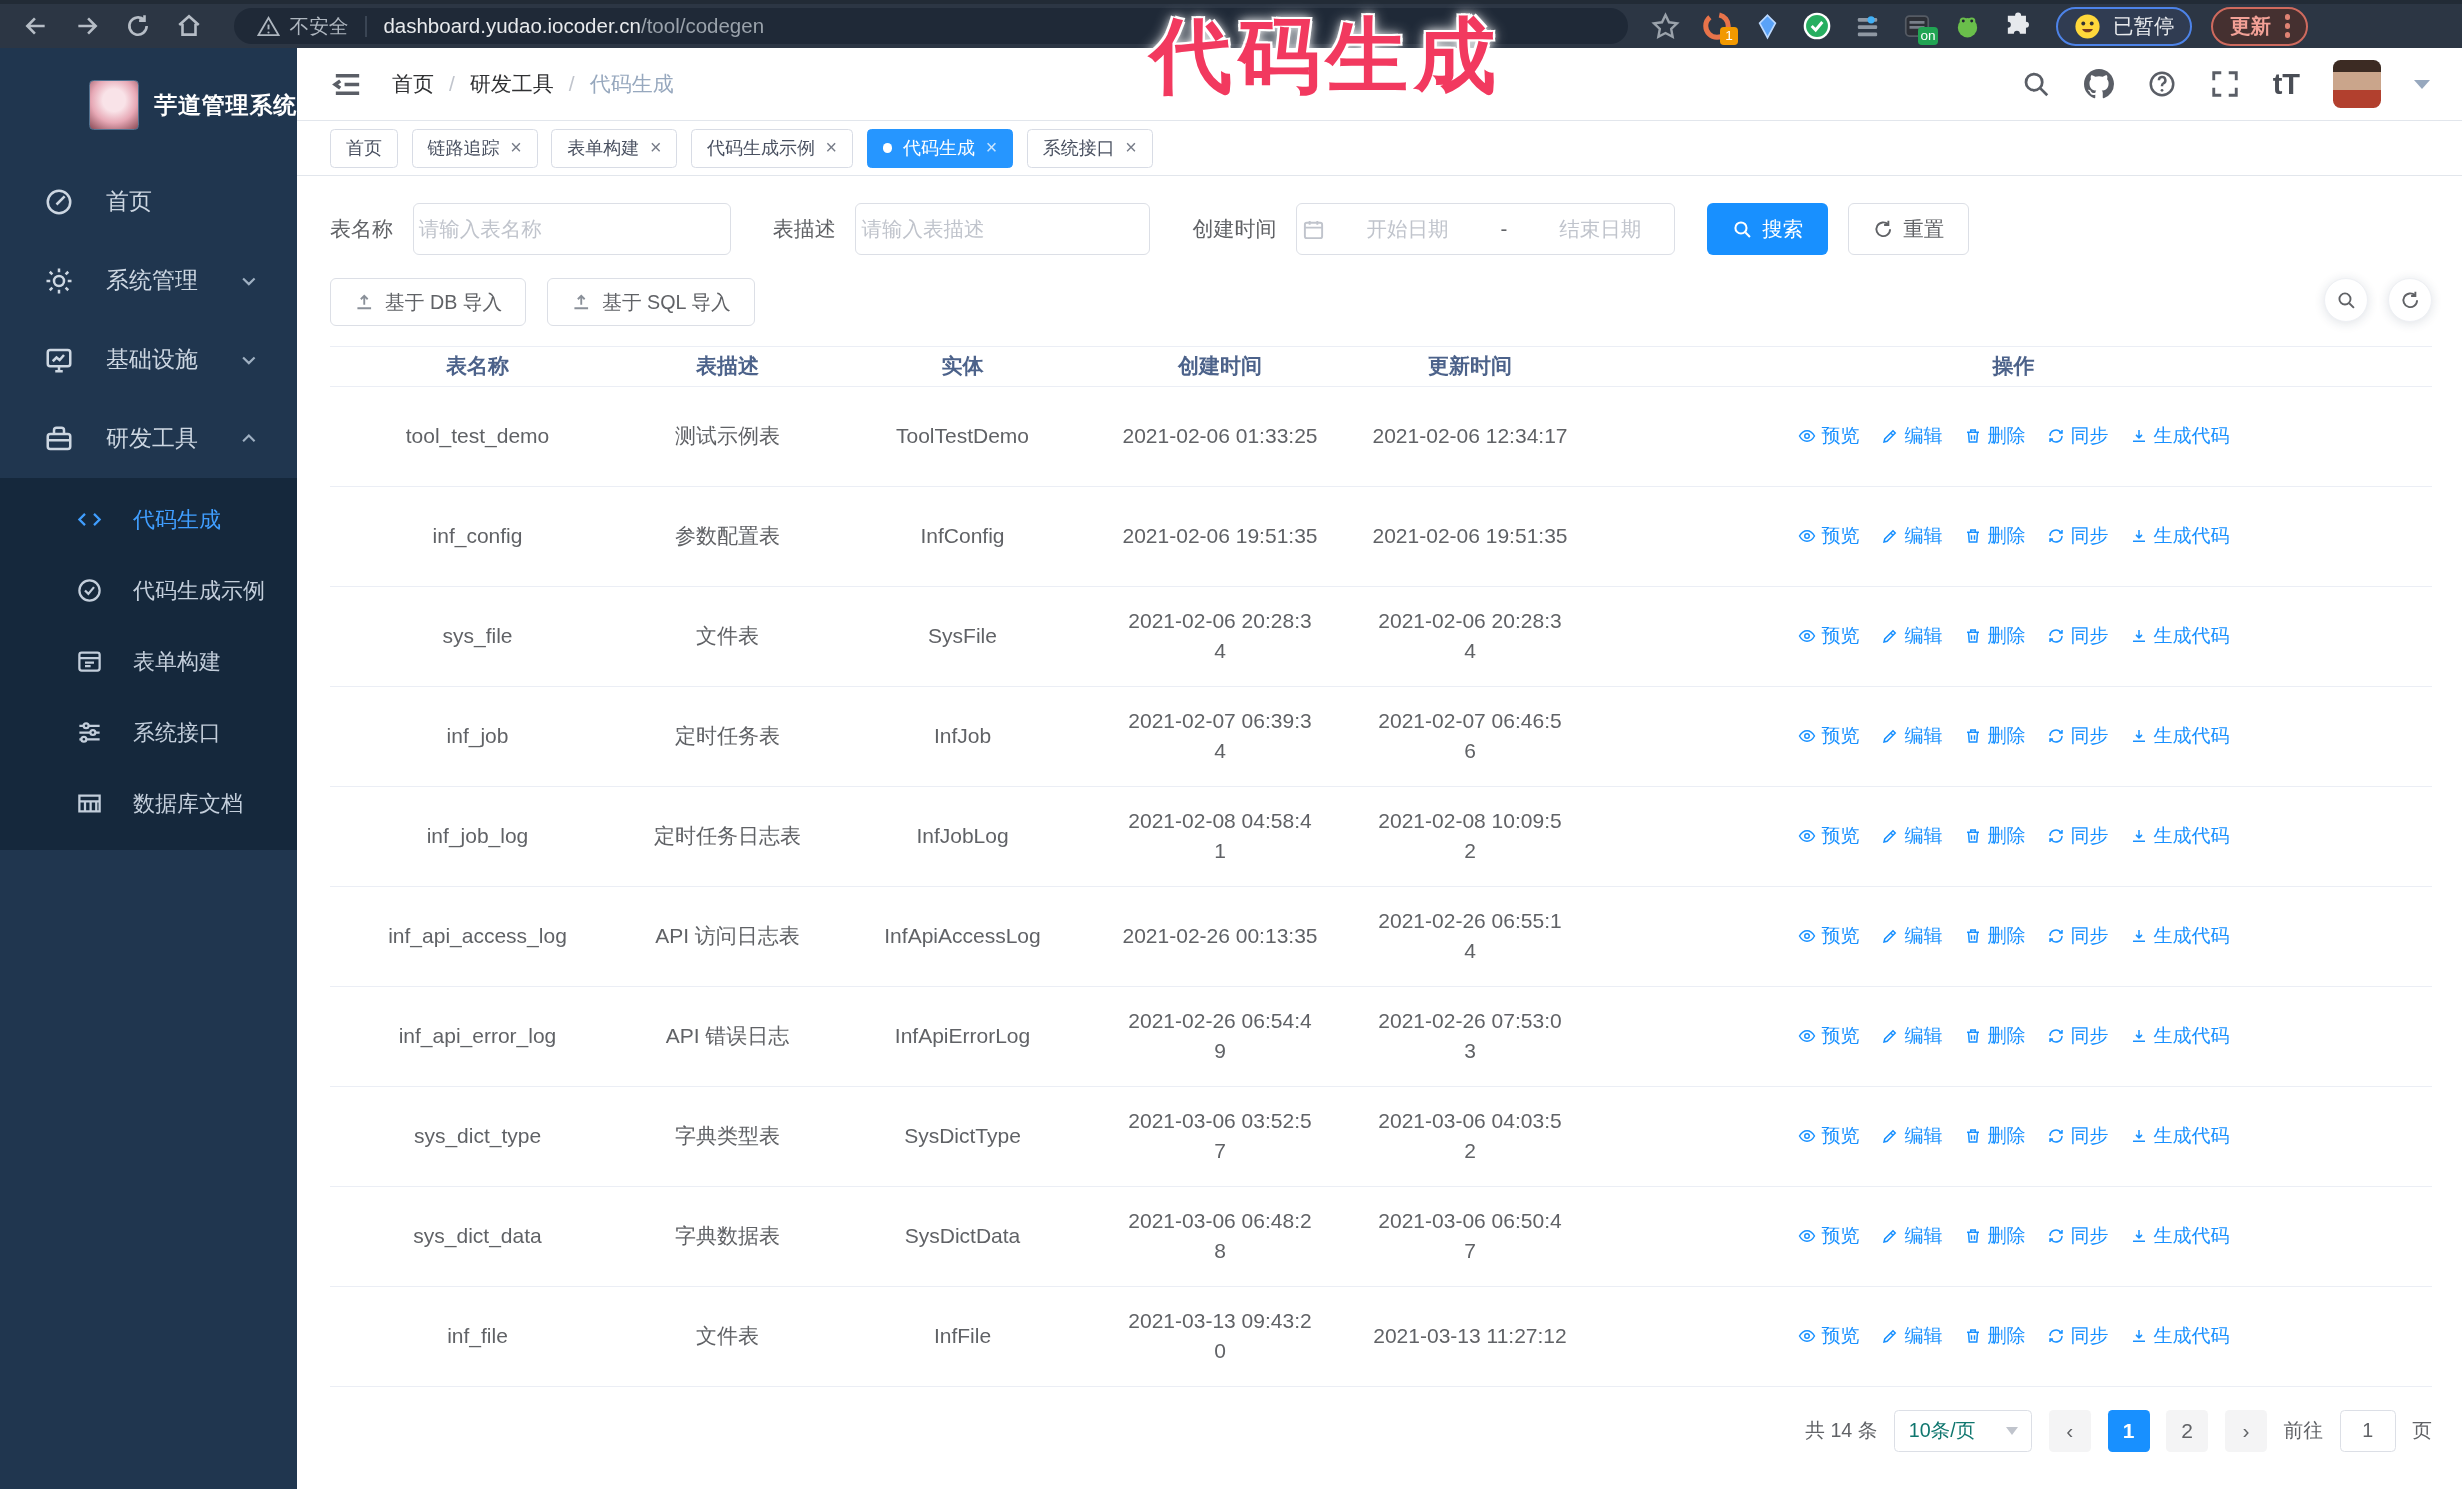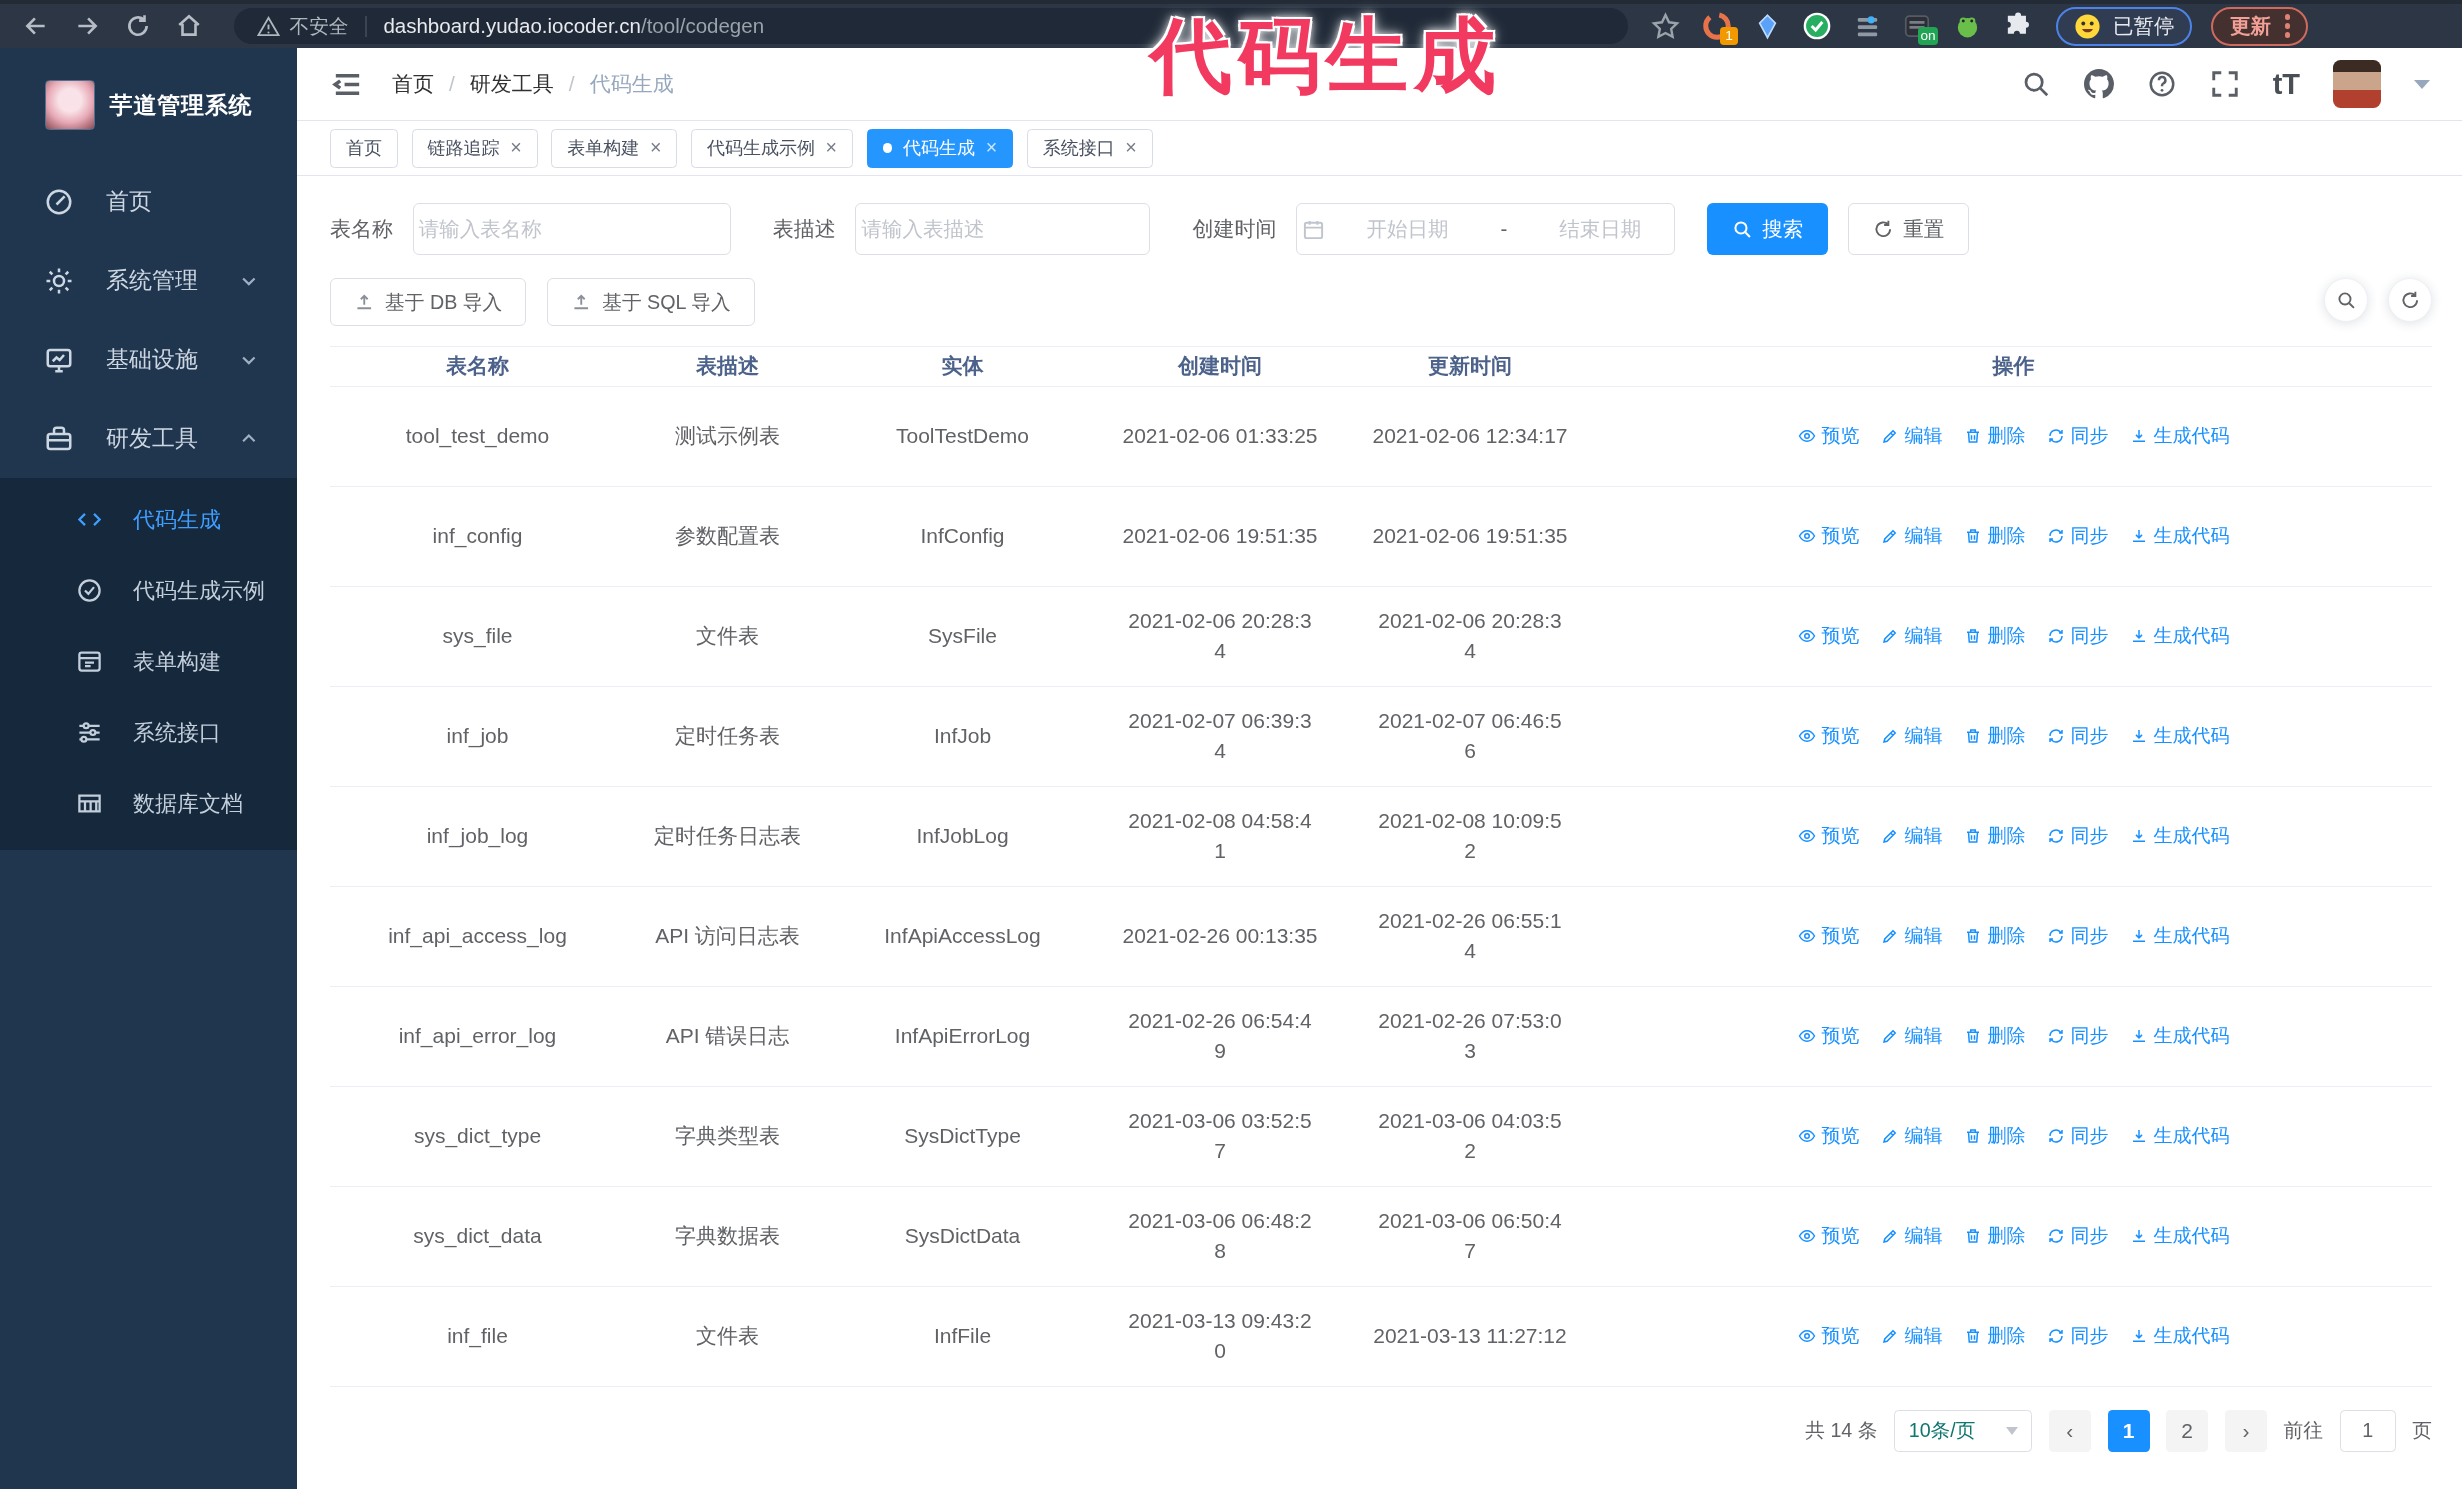--- a/index.html
+++ b/index.html
@@ -27,21 +27,21 @@
   .badge.green { background:#21a453; }
   .pause-pill { margin-left:23px; height:39px; border:2.3px solid #4d83e8; border-radius:21px; background:#303c52;
     display:flex; align-items:center; gap:10.6px; padding:0 15px; color:#e8eaed; font-size:20.5px; flex:none; }
   .update-pill { margin:0 6px 0 19.7px; height:39px; border:2.3px solid #cf6a5e; border-radius:21px; background:#453030;
     display:flex; align-items:center; gap:13.6px; padding:0 16.7px; color:#f2a096; font-size:20.5px; font-weight:bold; flex:none; }
   .vdots { display:flex; flex-direction:column; gap:3.8px; }
   .vdots i { width:5.3px; height:5.3px; border-radius:50%; background:#e08273; }
 
   
   .sidebar { position:absolute; left:0; top:48px; width:297px; bottom:0; background:#20364f; }
-  .logo-row { height:114px; display:flex; align-items:center; justify-content:center; gap:15px; }
+  .logo-row { height:114px; display:flex; align-items:center; justify-content:flex-end; gap:15px; }
   .logo-img { width:50px; height:50px; border-radius:4.5px; border:1.5px solid #51718f;
     background:radial-gradient(circle at 50% 40%, #f9e3e8 0 30%, #e7a9b6 60%, #8a4a55 100%); }
   .logo-title { color:#fff; font-size:23px; font-weight:bold; letter-spacing:0.8px; }
   .menu-item { height:79px; display:flex; align-items:center; padding-left:44px; color:#cdd7e2; cursor:pointer; }
   .menu-item svg { width:30px; height:30px; flex:none; }
   .menu-item .mi-label { font-size:23px; margin-left:32px; flex:1; }
   .menu-item .chev { margin-right:38px; width:19.7px; height:19.7px; color:#9fb0c2; }
   .submenu { background:#15283c; padding:6px 0 10.6px; }
   .sub-item { height:71px; display:flex; align-items:center; padding-left:76px; color:#c3cedb; cursor:pointer; }
   .sub-item svg { width:27px; height:27px; flex:none; }

